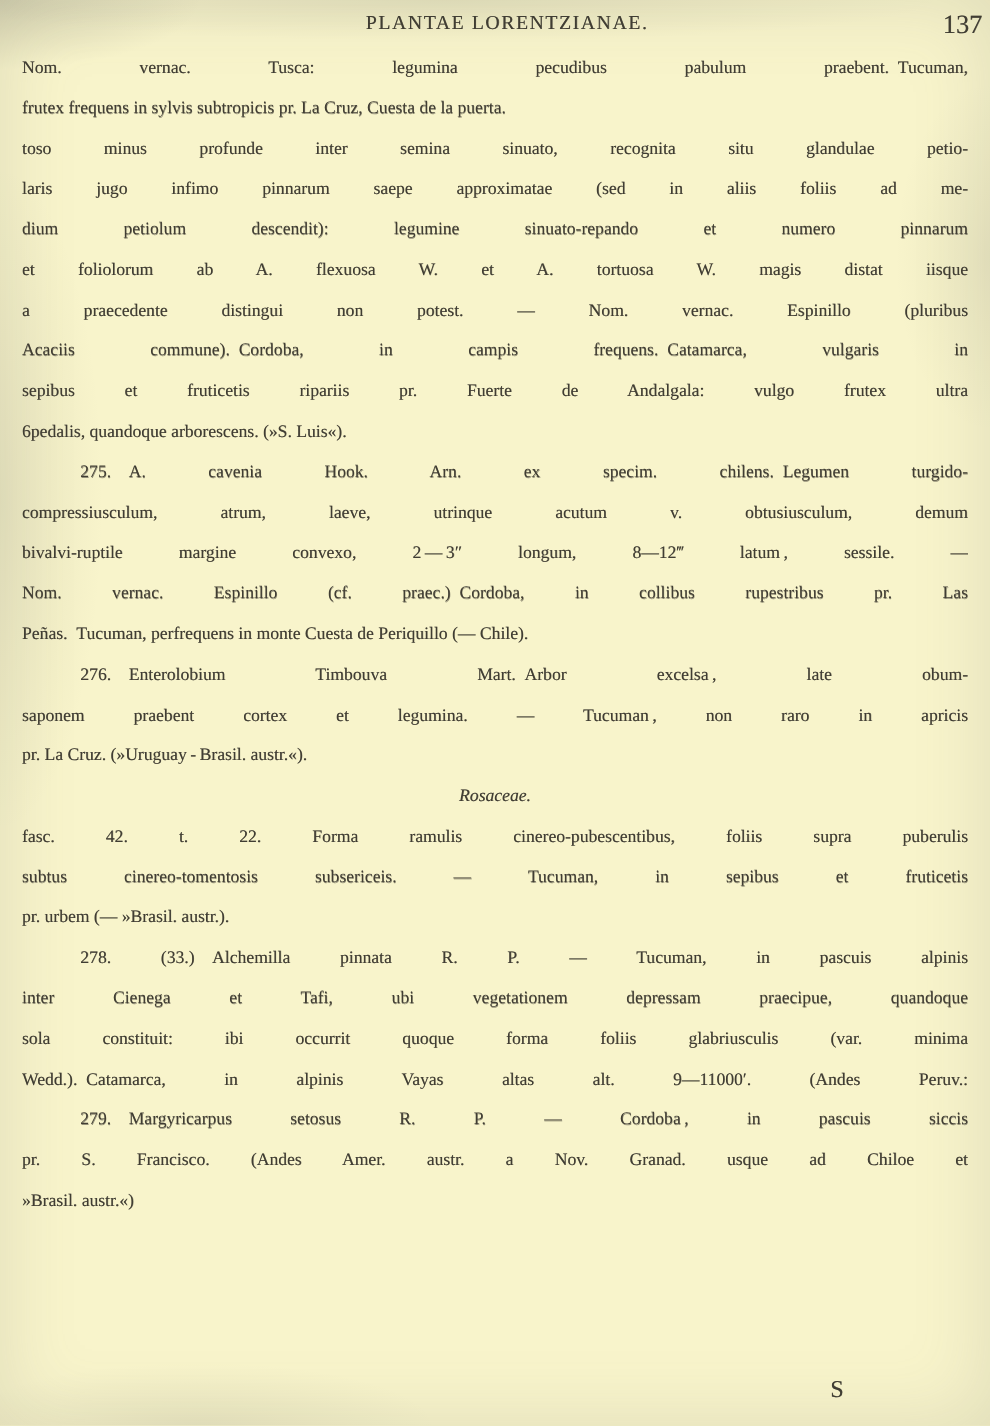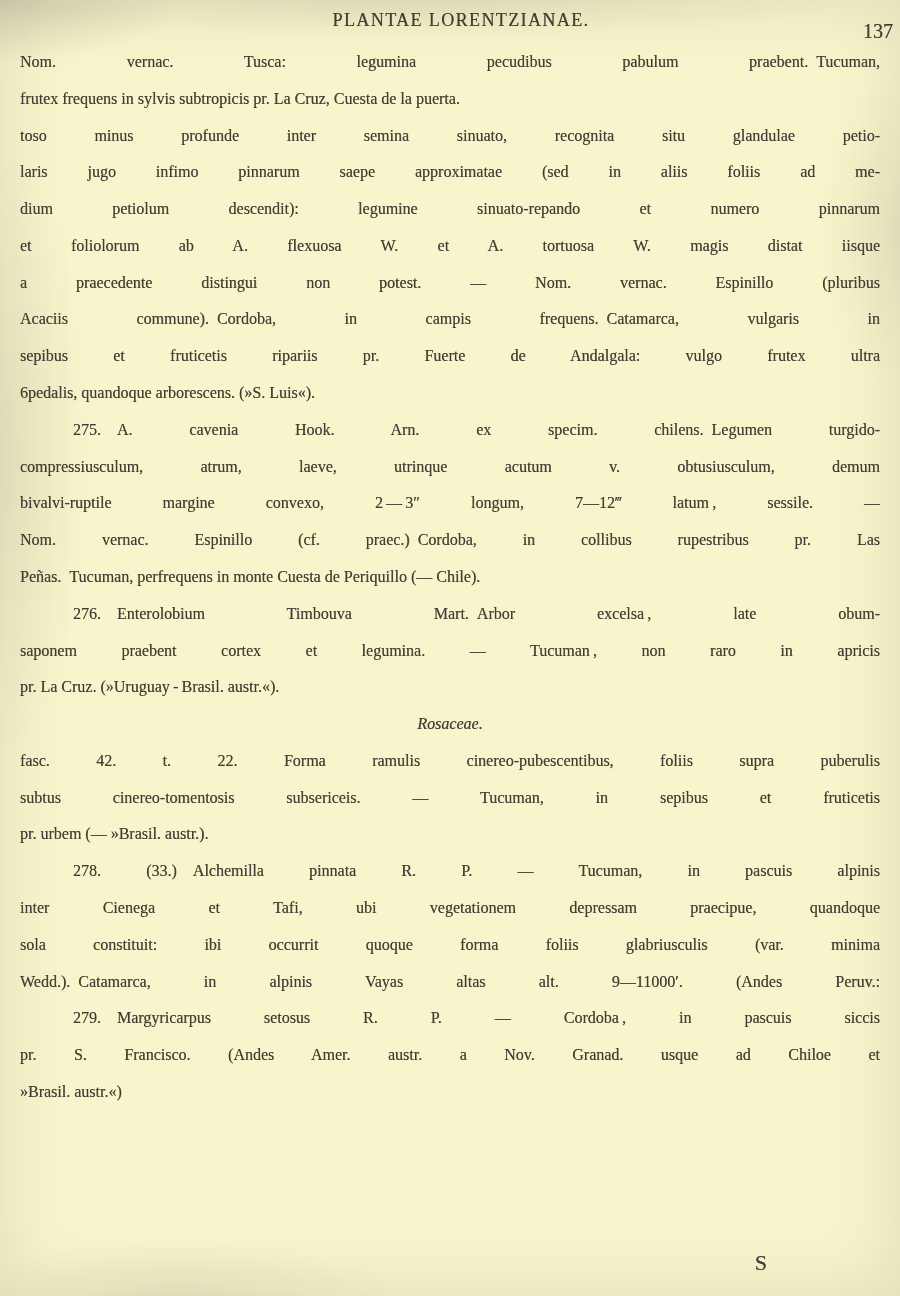--- a/index.html
+++ b/index.html
@@ -29,23 +29,23 @@
     top: 10px;
     left: 11px;
     width: 100%;
     text-align: center;
     font-size: 18px;
     letter-spacing: 1.4px;
     text-shadow: 0.3px 0.3px 0.5px rgba(64,61,51,0.6);
   }
   .page-number {
     position: absolute;
-    top: 20px;
+    top: 10px;
     right: 7px;
-    font-size: 20px;
+    font-size: 24px;
     text-shadow: 0.3px 0.3px 0.5px rgba(64,61,51,0.6);
   }
   .text-block {
     position: absolute;
     top: 44px;
     left: 20px;
     width: 860px;
     font-size: 16px;
   }
   .line {
@@ -98,21 +98,21 @@
       <div class="line">toso minus profunde inter semina sinuato, recognita situ glandulae petio-</div>
       <div class="line">laris jugo infimo pinnarum saepe approximatae (sed in aliis foliis ad me-</div>
       <div class="line">dium petiolum descendit): legumine sinuato-repando et numero pinnarum</div>
       <div class="line">et foliolorum ab A. flexuosa W. et A. tortuosa W. magis distat iisque</div>
       <div class="line">a praecedente distingui non potest. — Nom. vernac. Espinillo (pluribus</div>
       <div class="line">Acaciis commune). Cordoba, in campis frequens. Catamarca, vulgaris in</div>
       <div class="line">sepibus et fruticetis ripariis pr. Fuerte de Andalgala: vulgo frutex ultra</div>
       <div class="line last">6pedalis, quandoque arborescens. (»S. Luis«).</div>
       <div class="line indent">275. A. cavenia Hook. Arn. ex specim. chilens. Legumen turgido-</div>
       <div class="line">compressiusculum, atrum, laeve, utrinque acutum v. obtusiusculum, demum</div>
-      <div class="line">bivalvi-ruptile margine convexo, 2 — 3″ longum, 7—12‴ latum , sessile. —</div>
+      <div class="line">bivalvi-ruptile margine convexo, 2 — 3″ longum, 8—12‴ latum , sessile. —</div>
       <div class="line">Nom. vernac. Espinillo (cf. praec.) Cordoba, in collibus rupestribus pr. Las</div>
       <div class="line last">Peñas. Tucuman, perfrequens in monte Cuesta de Periquillo (— Chile).</div>
       <div class="line indent">276. Enterolobium Timbouva Mart. Arbor excelsa , late obum-</div>
       <div class="line">saponem praebent cortex et legumina. — Tucuman , non raro in apricis</div>
       <div class="line last">pr. La Cruz. (»Uruguay - Brasil. austr.«).</div>
       <div class="line heading last">Rosaceae.</div>
       <div class="line">fasc. 42. t. 22. Forma ramulis cinereo-pubescentibus, foliis supra puberulis</div>
       <div class="line">subtus cinereo-tomentosis subsericeis. — Tucuman, in sepibus et fruticetis</div>
       <div class="line last">pr. urbem (— »Brasil. austr.).</div>
       <div class="line indent">278. (33.) Alchemilla pinnata R. P. — Tucuman, in pascuis alpinis</div>

